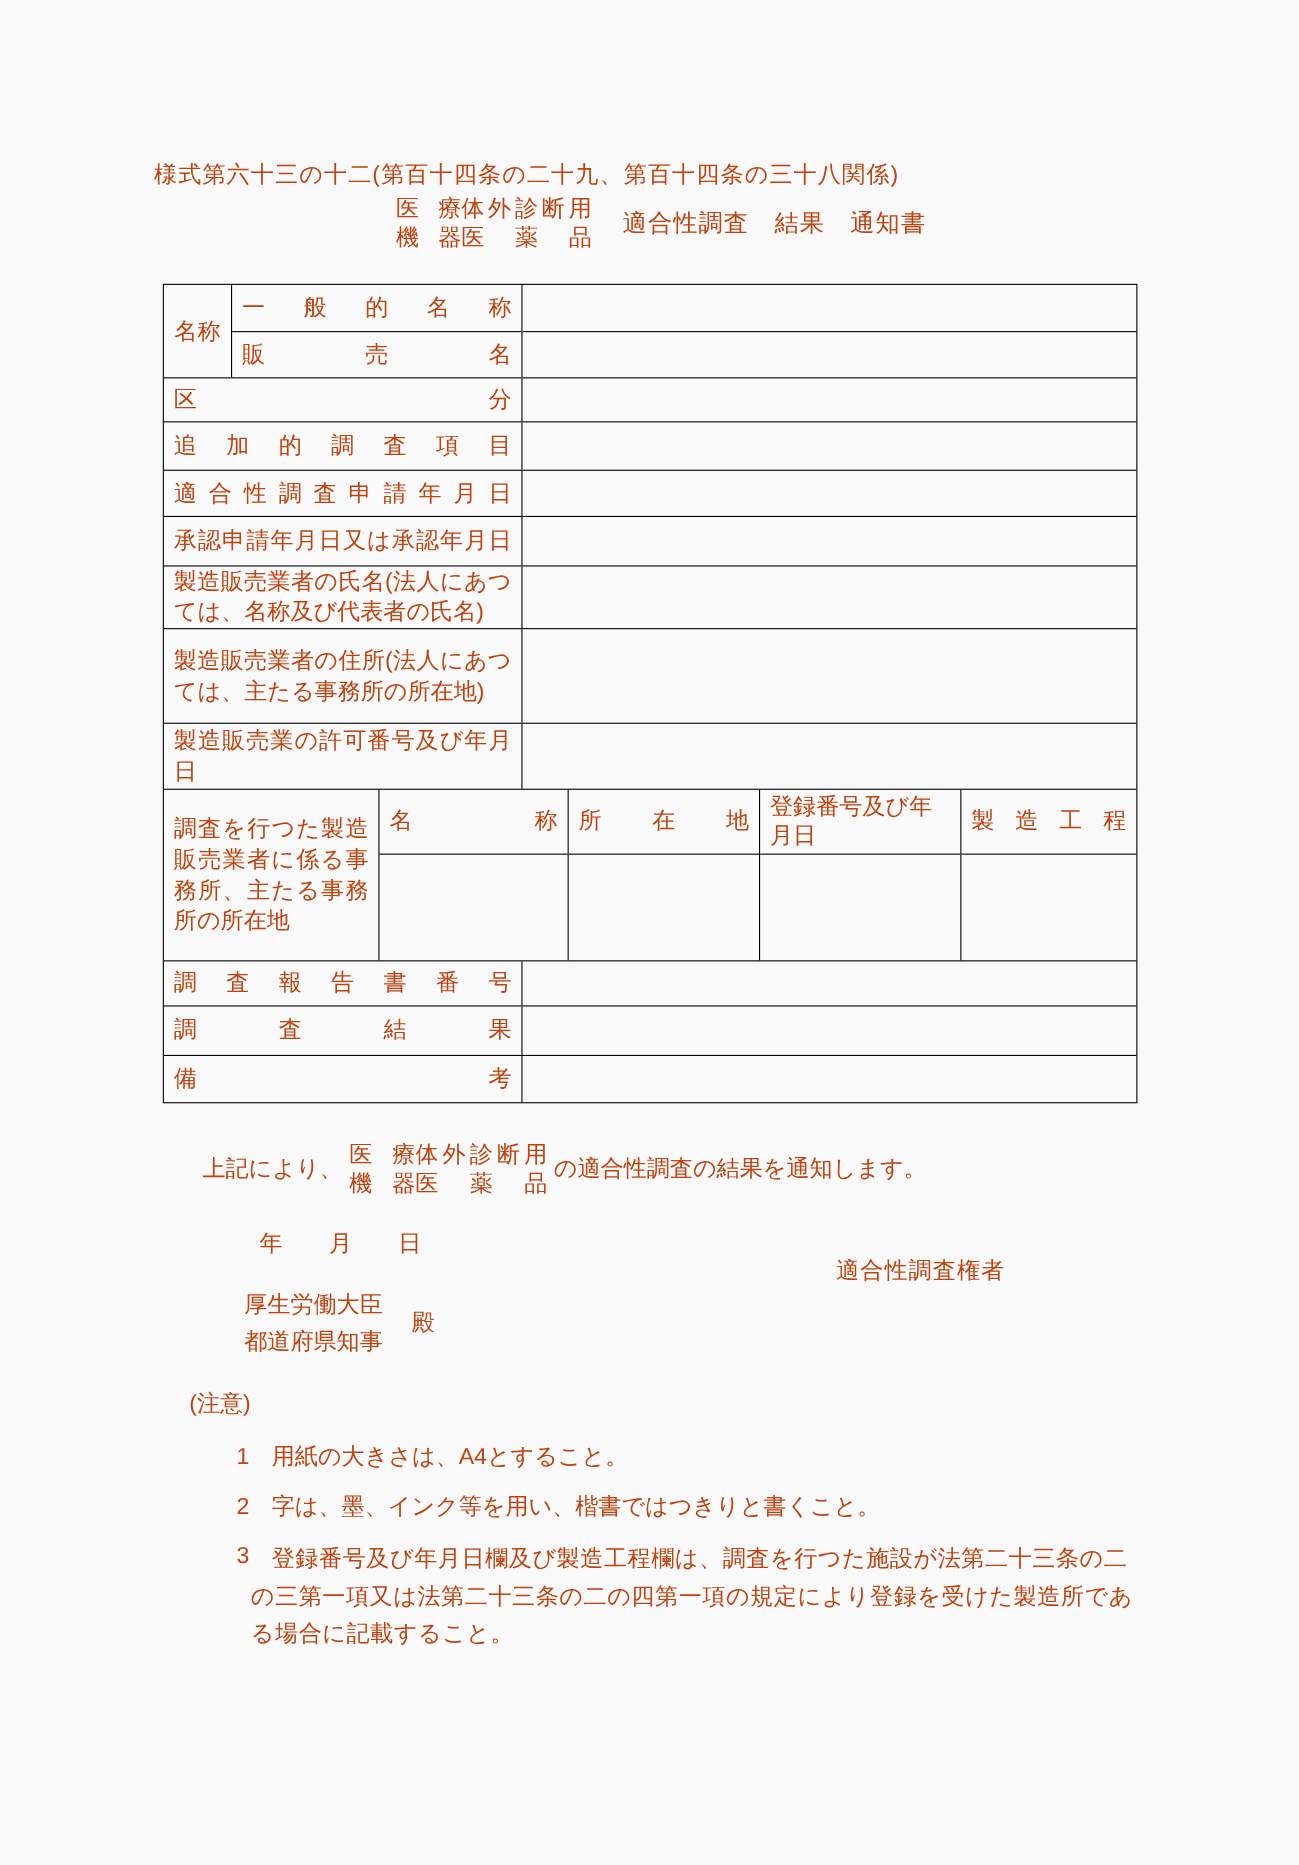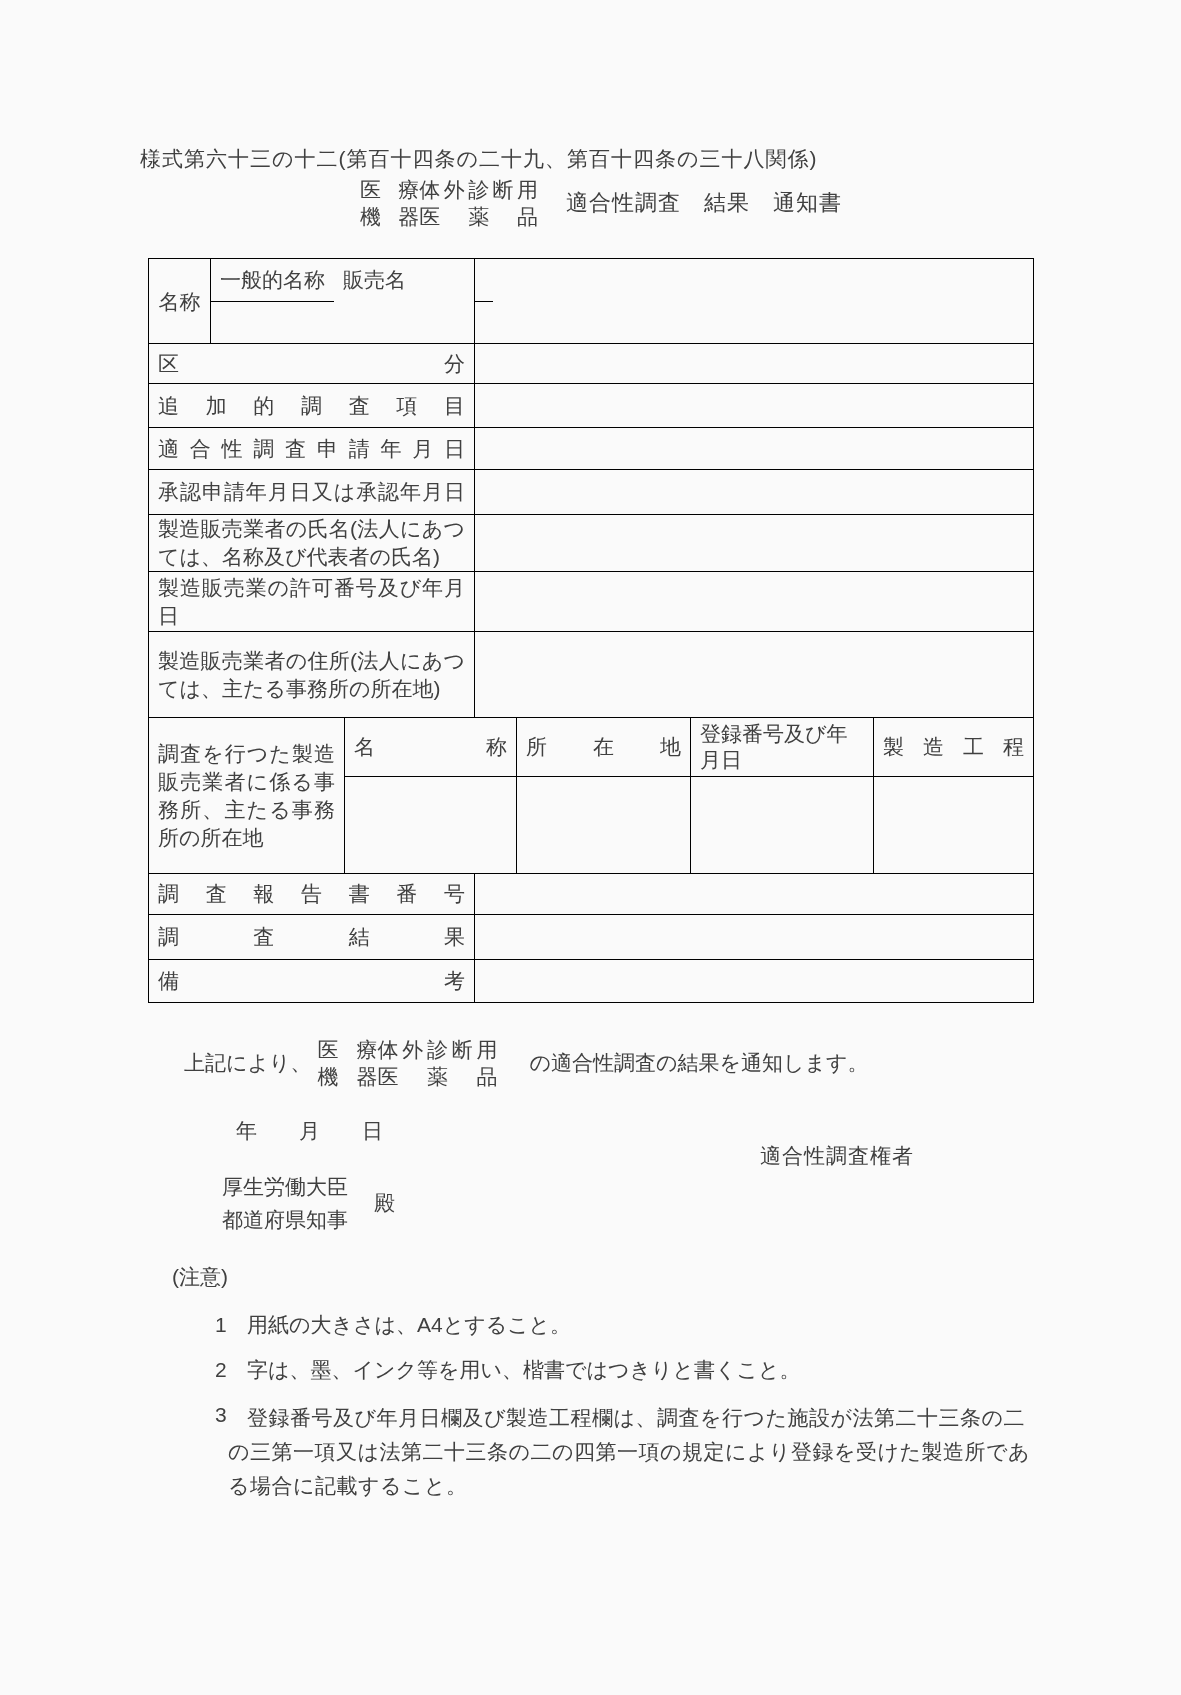--- a/index.html
+++ b/index.html
@@ -1,21 +1,21 @@
 <!DOCTYPE html>
 <html lang="ja"><head>
 <meta charset="utf-8">
 <style>
   html,body{margin:0;padding:0;}
   .page{
     position:relative;
     width:1181px;
     height:1695px;
     background:#fafafa;
-    color:#404040;
+    color:#c2410c;
     font-family:"Liberation Sans","DejaVu Sans",sans-serif;
     font-size:21px;
     line-height:1.3;
   }
   
   .form-line{position:absolute;left:140px;top:145px;letter-spacing:1px;}
   .title{position:absolute;left:360px;top:176px;display:flex;align-items:center;}
   .fraction{width:178px;display:flex;flex-direction:row;justify-content:center;}
   .fraction .ftop{text-align:justify;text-align-last:justify;line-height:27px;}
   .fraction .fbot{text-align:justify;text-align-last:justify;line-height:27px;}
@@ -26,38 +26,38 @@
   .trow:last-child{border-bottom:none;}
   .cell{box-sizing:border-box;border-right:1px solid #000;padding:0 9px;display:flex;flex-direction:column;justify-content:center;overflow:hidden;}
   .cell:last-child{border-right:none;}
   .cell > div{width:100%;}
   .jst{text-align:justify;text-align-last:justify;}
   .jml{text-align:justify;line-height:28px;}
   .lblcol{width:326px;flex:none;}
   .valcol{flex:1;}
   .namecell{width:62px;flex:none;}
   .vtext{width:22px;margin:0 auto;text-align:center;line-height:31px;}
-  .stack{display:flex;flex-direction:row;box-sizing:border-box;}
+  .stack{display:flex;flex-direction:column;box-sizing:border-box;}
   .subcol{width:264px;flex:none;border-right:1px solid #000;}
   .vcol{flex:1;}
   .subrow{box-sizing:border-box;border-bottom:1px solid #000;display:flex;flex-direction:column;justify-content:center;padding:0 9px;}
   .subrow:last-child{border-bottom:none;}
   .subrow > div{width:100%;}
   
   .fac-label{width:196px;flex:none;}
   .fac-col{flex:none;border-right:1px solid #000;display:flex;flex-direction:column;box-sizing:border-box;}
   .fac-col.last{border-right:none;}
   .fac-head{height:59px;border-bottom:1px solid #000;box-sizing:border-box;display:flex;flex-direction:column;justify-content:center;padding:0 9px;line-height:26px;}
   .fac-head > div{width:100%;}
   .fac-data{flex:1;}
   
   .closing{position:absolute;left:184px;top:1036px;display:flex;align-items:center;}
   .closing .cpre{white-space:pre;}
   .closing .fraction{width:180px;margin-left:6px;}
-  .closing .csuf{margin-left:32px;white-space:pre;}
+  .closing .csuf{margin-left:6px;white-space:pre;}
   .dateline{position:absolute;left:236px;top:1117px;white-space:pre;}
   .authority{position:absolute;left:760px;top:1142px;letter-spacing:1px;}
   .addressee{position:absolute;left:222px;top:1170px;display:flex;align-items:center;}
   .addr-names div{line-height:33px;}
   .dono{margin-left:26px;}
   
   .notes-heading{position:absolute;left:172px;top:1263px;}
   .note{position:absolute;left:215px;display:flex;align-items:flex-start;}
   .note .num{flex:none;width:32px;}
   .note .ntext{white-space:pre;}
@@ -127,30 +127,30 @@
       <div class="cell valcol"></div>
     </div>
 
     <div class="trow" style="height:57px">
       <div class="cell lblcol">
         <div class="jml">製造販売業者の氏名(法人にあつては、名称及び代表者の氏名)</div>
       </div>
       <div class="cell valcol"></div>
     </div>
 
+    <div class="trow" style="height:86px">
+      <div class="cell lblcol">
+        <div class="jml">製造販売業者の住所(法人にあつては、主たる事務所の所在地)</div>
+      </div>
+      <div class="cell valcol"></div>
+    </div>
+
     <div class="trow" style="height:60px">
       <div class="cell lblcol">
         <div class="jml">製造販売業の許可番号及び年月日</div>
-      </div>
-      <div class="cell valcol"></div>
-    </div>
-
-    <div class="trow" style="height:86px">
-      <div class="cell lblcol">
-        <div class="jml">製造販売業者の住所(法人にあつては、主たる事務所の所在地)</div>
       </div>
       <div class="cell valcol"></div>
     </div>
 
     <div class="trow" style="height:156px">
       <div class="cell fac-label">
         <div class="jml">調査を行つた製造販売業者に係る事務所、主たる事務所の所在地</div>
       </div>
       <div class="fac-col" style="width:172px">
         <div class="fac-head">

